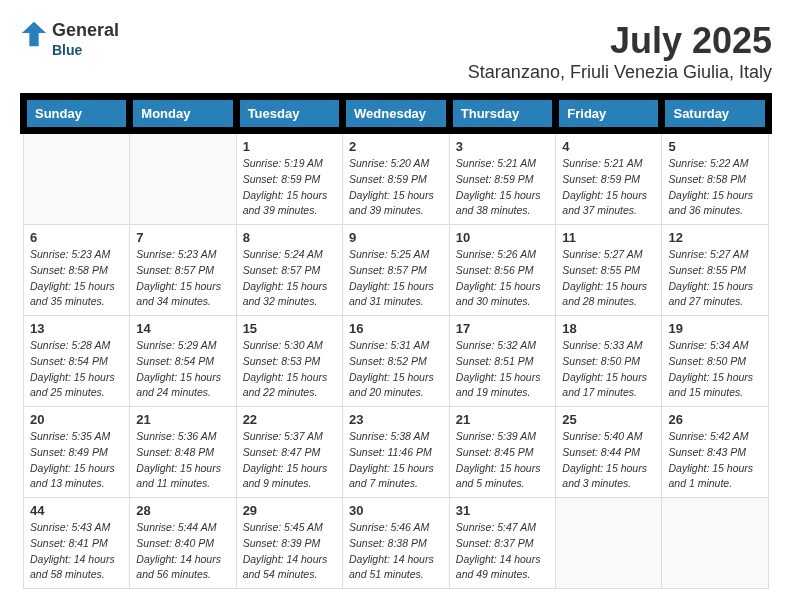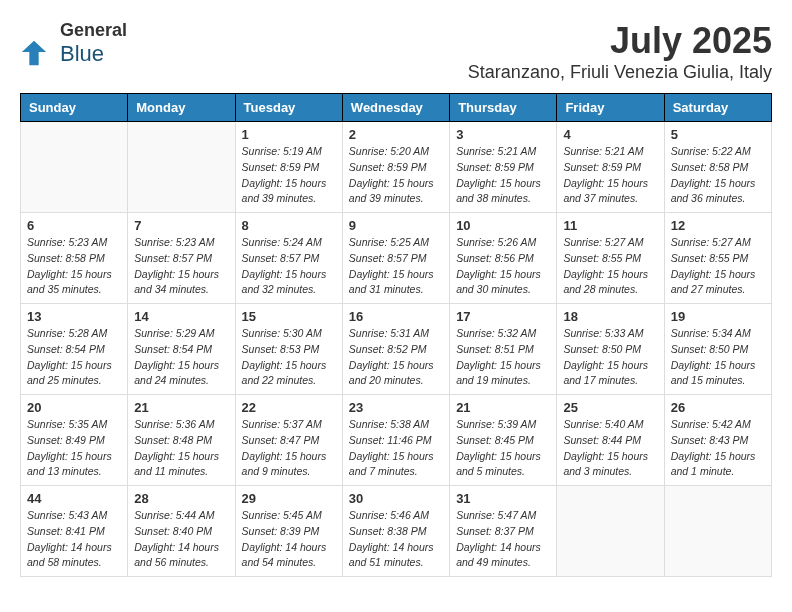--- a/index.html
+++ b/index.html
@@ -11,22 +11,22 @@
       padding: 20px;
     }
     .header {
       display: flex;
       justify-content: space-between;
       align-items: flex-start;
       margin-bottom: 10px;
     }
     .logo {
       display: flex;
-      align-items: flex-end;
-      gap: 12px;
+      align-items: flex-start;
+      gap: 4px;
     }
     .logo-icon {
       width: 28px;
       height: 28px;
     }
     .title-block {
       text-align: right;
     }
     .month-title {
       font-size: 36px;
@@ -42,21 +42,21 @@
       width: 100%;
       border-collapse: collapse;
       border: 1px solid #ccc;
     }
     .calendar th {
       background-color: #2980b9;
       color: #fff;
       text-align: left;
       padding: 6px 8px;
       font-size: 13px;
-      border: 1px solid #000000;
+      border: 7px solid #000000;
     }
     .calendar td {
       vertical-align: top;
       padding: 5px 6px;
       border: 1px solid #ddd;
       font-size: 11px;
       color: #333;
       width: 107px;
       min-height: 80px;
       background: #fff;
@@ -79,21 +79,21 @@
 </head>
 <body>
 
 <div class="header">
   <div class="logo">
     <svg class="logo-icon" viewBox="0 0 30 30" xmlns="http://www.w3.org/2000/svg">
       <polygon points="15,2 28,14 20,14 20,28 10,28 10,14 2,14" fill="#2980b9"></polygon>
     </svg>
     <div>
       <span style="font-size:18px;font-weight:bold;color:#333;">General</span><br>
-      <span style="font-size:22px;font-weight:normal;color:#1a5276;">Blue</span>
+      <span style="font-size:14px;font-weight:bold;color:#1a5276;">Blue</span>
     </div>
   </div>
   <div class="title-block">
     <div class="month-title">July 2025</div>
     <div class="location-title">Staranzano, Friuli Venezia Giulia, Italy</div>
   </div>
 </div>
 
 <table class="calendar">
   <thead>

